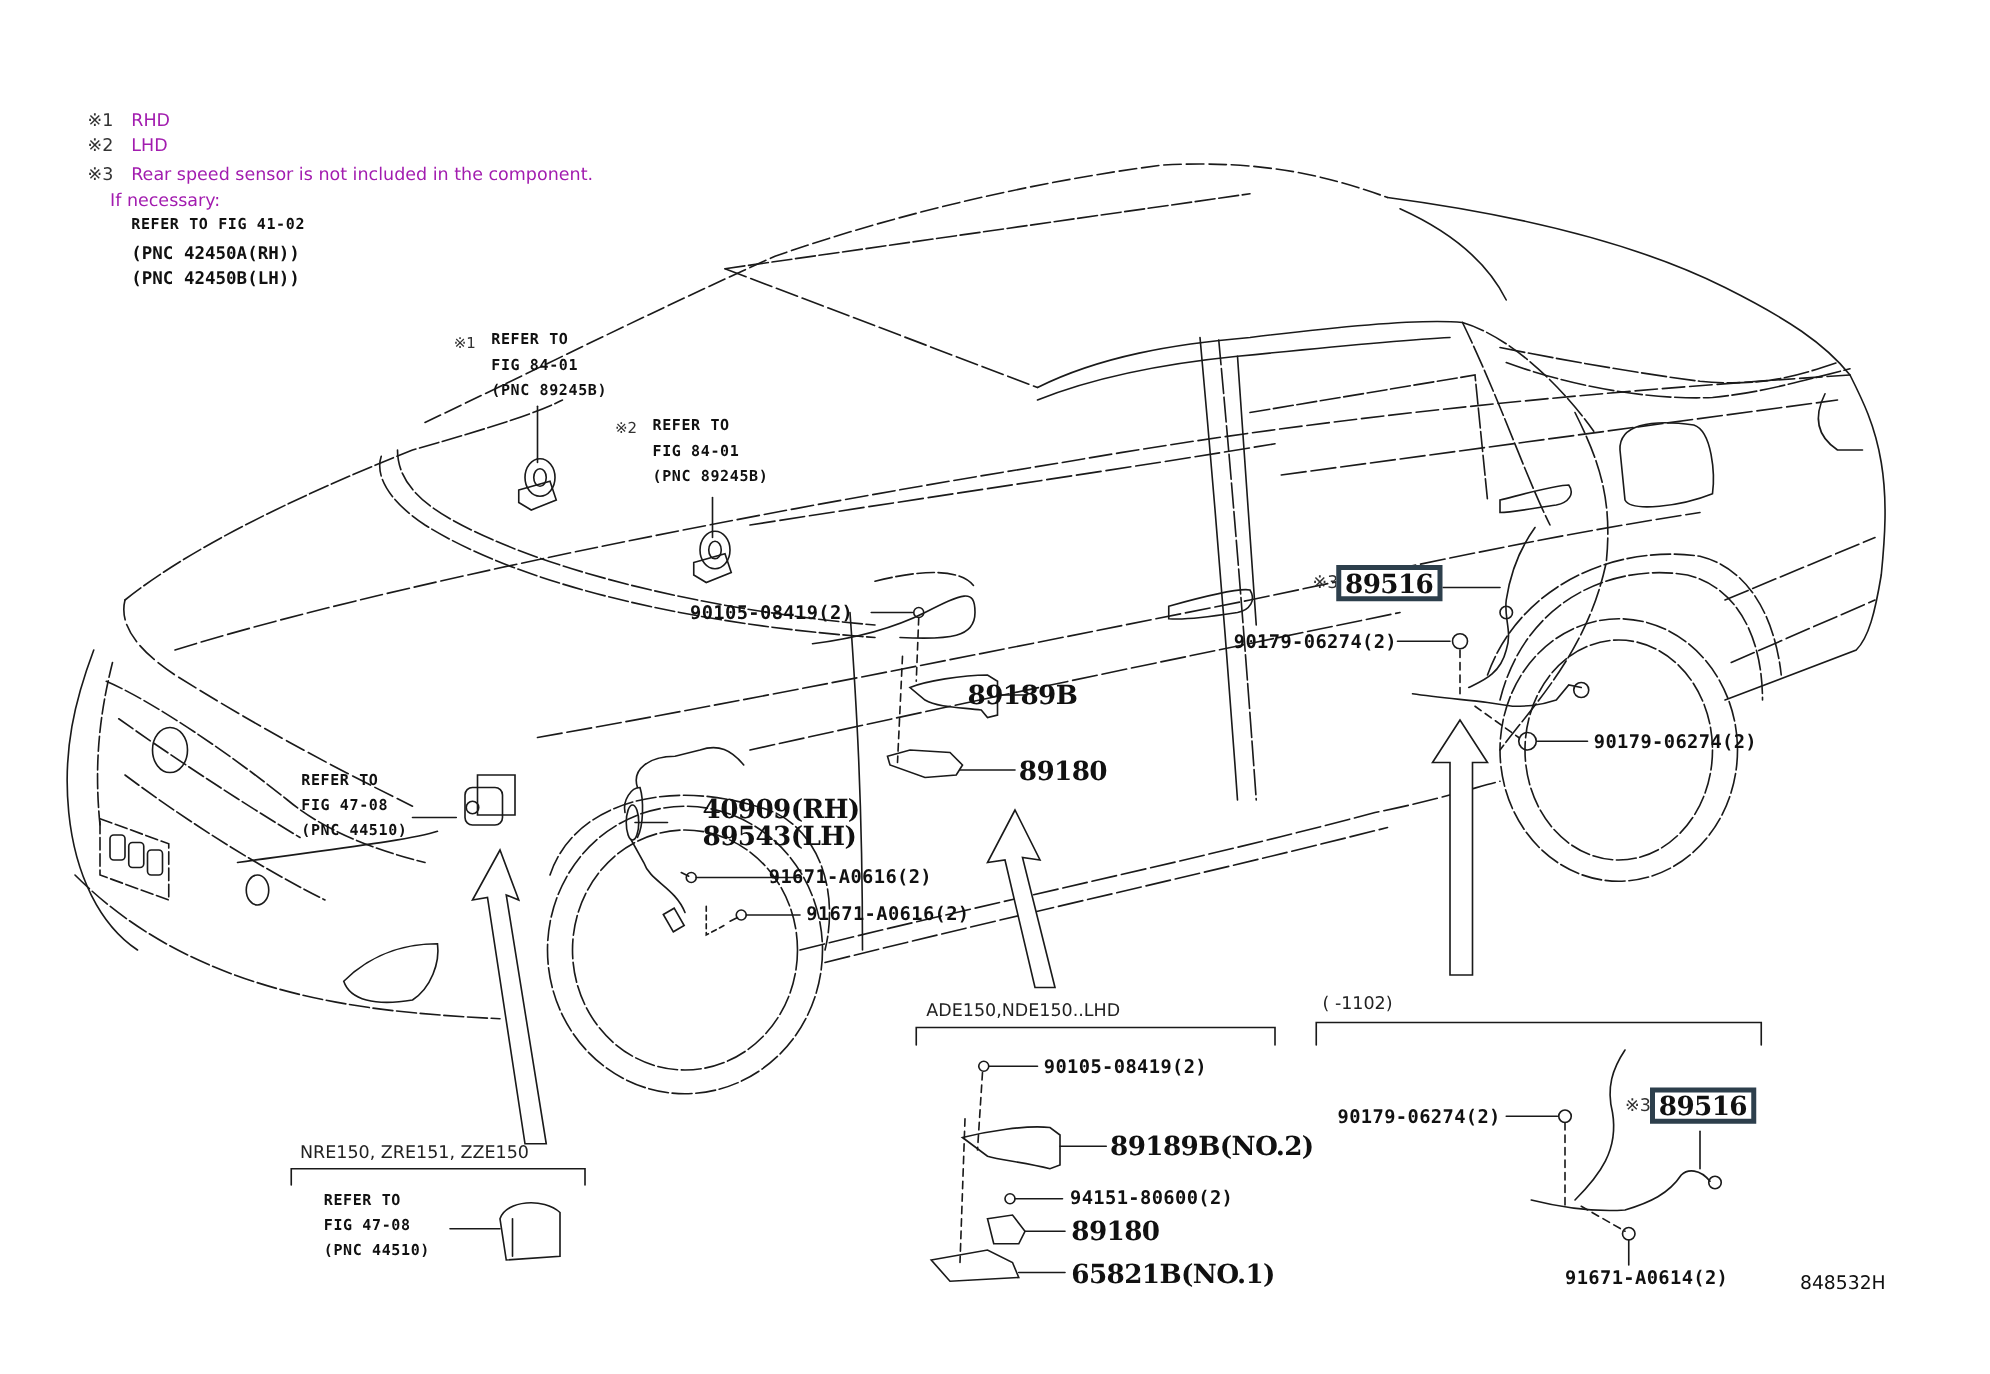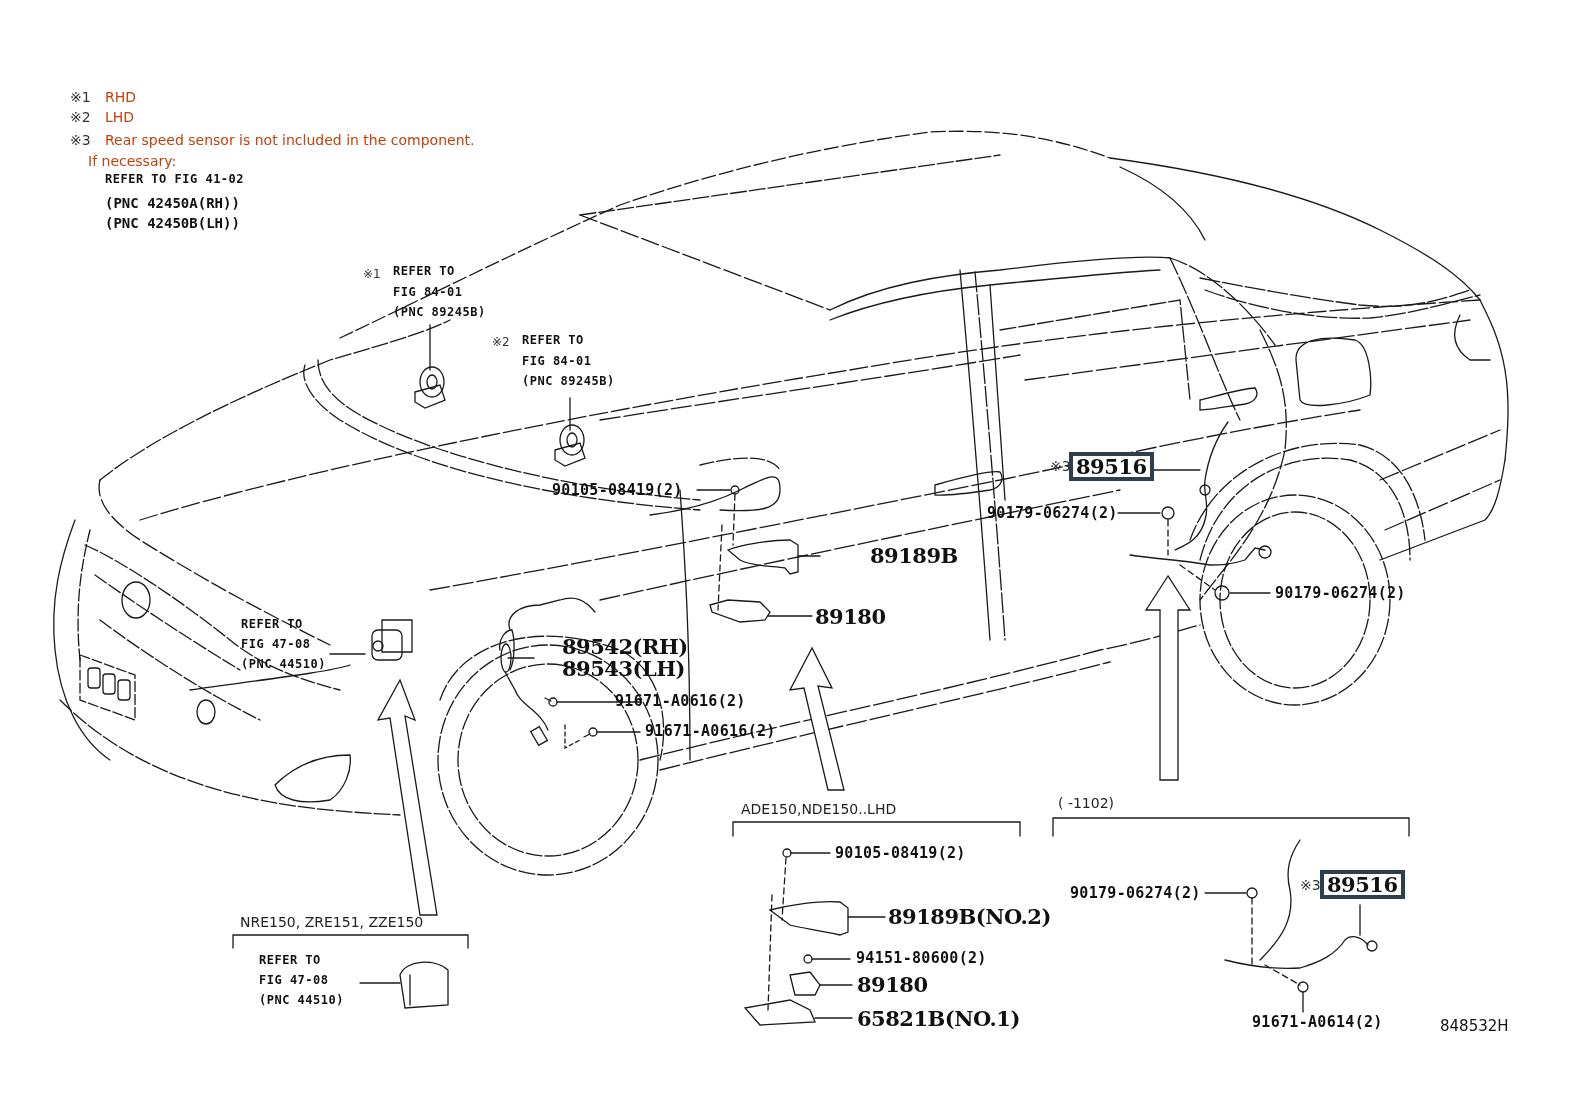--- a/index.html
+++ b/index.html
@@ -1,19 +1,19 @@
 <!DOCTYPE html>
 <html><head>
   <meta charset="utf-8">
   <style>
     html, body { margin: 0; padding: 0; background: #ffffff; }
     body { width: 1592px; height: 1099px; position: relative; overflow: hidden; }
     #diagram { position: absolute; left: 0; top: 0; width: 1592px; height: 1099px; }
     .lbl { position: absolute; white-space: nowrap; color: #111; line-height: 1; }
-    .note { font-family: "DejaVu Sans", sans-serif; font-size: 14px; font-weight: normal; color: #c2410c; }
+    .note { font-family: "DejaVu Sans", sans-serif; font-size: 14px; font-weight: normal; color: #a21caf; }
     .ref { font-family: "DejaVu Sans Mono", monospace; font-size: 12px; font-weight: bold; letter-spacing: 0.5px; }
     .refs { font-family: "DejaVu Sans Mono", monospace; font-size: 14px; font-weight: bold; }
     .part { font-family: "DejaVu Serif", serif; font-size: 21px; font-weight: bold; letter-spacing: -0.5px; }
     .partm { font-family: "DejaVu Sans Mono", monospace; font-size: 15px; font-weight: bold; letter-spacing: 0.3px; }
     .variant { font-family: "DejaVu Sans", sans-serif; font-size: 14px; color: #222; }
     .mark { font-family: "DejaVu Sans", sans-serif; font-size: 14px; color: #333; }
     .hl { border: 4px solid #2d3f4c; padding: 0 3px; background: #fff; }
     .dwgno { font-family: "DejaVu Sans", sans-serif; font-size: 15px; color: #111; }
     svg line, svg path, svg polyline, svg ellipse, svg rect, svg circle, svg polygon { vector-effect: non-scaling-stroke; }
   </style>
@@ -229,27 +229,27 @@
 
 <div class="lbl mark" style="left:492px;top:336px;font-size:12px;">※2</div>
 <div class="lbl ref" style="left:522px;top:334px;">REFER TO</div>
 <div class="lbl ref" style="left:522px;top:355px;">FIG 84-01</div>
 <div class="lbl ref" style="left:522px;top:375px;">(PNC 89245B)</div>
 
 <div class="lbl ref" style="left:241px;top:618px;">REFER TO</div>
 <div class="lbl ref" style="left:241px;top:638px;">FIG 47-08</div>
 <div class="lbl ref" style="left:241px;top:658px;">(PNC 44510)</div>
 
-<div class="lbl part" style="left:562px;top:636px;">89542(RH)</div>
+<div class="lbl part" style="left:562px;top:636px;">40909(RH)</div>
 <div class="lbl part" style="left:562px;top:658px;">89543(LH)</div>
 <div class="lbl partm" style="left:615px;top:694px;">91671-A0616(2)</div>
 <div class="lbl partm" style="left:645px;top:724px;">91671-A0616(2)</div>
 
 <div class="lbl partm" style="left:552px;top:483px;">90105-08419(2)</div>
-<div class="lbl part" style="left:870px;top:545px;">89189B</div>
+<div class="lbl part" style="left:774px;top:545px;">89189B</div>
 <div class="lbl part" style="left:815px;top:606px;">89180</div>
 
 <div class="lbl mark" style="left:1050px;top:459px;">※3</div>
 <div class="lbl part hl" style="left:1069px;top:452px;">89516</div>
 <div class="lbl partm" style="left:987px;top:506px;">90179-06274(2)</div>
 <div class="lbl partm" style="left:1275px;top:586px;">90179-06274(2)</div>
 
 <div class="lbl variant" style="left:240px;top:915px;">NRE150, ZRE151, ZZE150</div>
 <div class="lbl ref" style="left:259px;top:954px;">REFER TO</div>
 <div class="lbl ref" style="left:259px;top:974px;">FIG 47-08</div>

